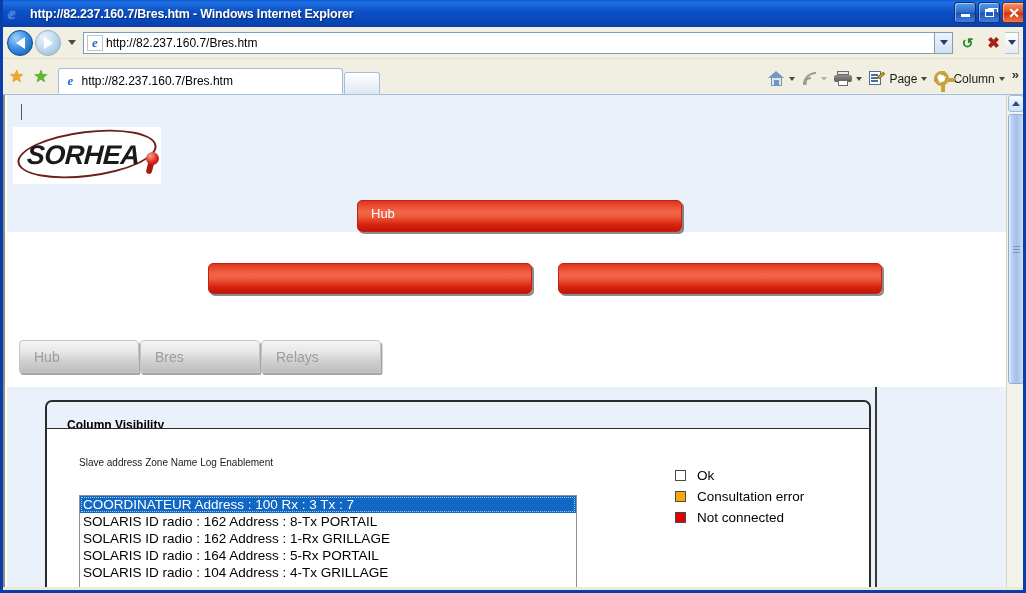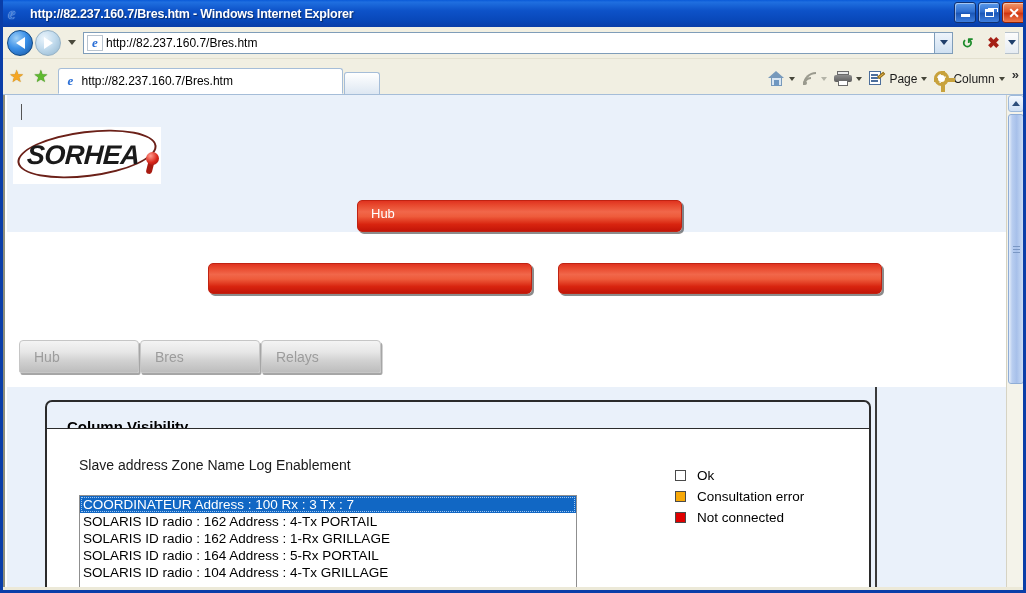--- a/index.html
+++ b/index.html
@@ -290,30 +290,30 @@
   }
   #fieldset {
     position: absolute; left: 38px; top: 13px; width: 826px; height: 200px;
     border: 2px solid #2b2b2b;
     border-radius: 7px 7px 0 0;
     border-bottom: none;
     background: #eaf1fa;
   }
   #fieldset-legend {
     position: absolute; left: 20px; top: 16px;
-    font-size: 15px; font-weight: bold; color: #000;
+    font-size: 12px; font-weight: bold; color: #000;
   }
   #fieldset-body {
     position: absolute; left: 0; top: 26px; right: 0; bottom: 0;
     background: #ffffff;
     border-top: 1px solid #2b2b2b;
   }
   #columns-label {
     position: absolute; left: 32px; top: 28px;
-    font-size: 14px; color: #1a1a1a; white-space: nowrap;
+    font-size: 10px; color: #1a1a1a; white-space: nowrap;
   }
   #listbox {
     position: absolute; left: 32px; top: 66px; width: 498px; height: 165px;
     background: #ffffff;
     border: 1px solid #8f8f8f;
     overflow: hidden;
   }
   .list-item {
     height: 17px; line-height: 17px;
     font-size: 13.5px; color: #000;
@@ -513,21 +513,21 @@
 
           <div id="fieldset">
             <div id="fieldset-legend">Column Visibility</div>
 
             <div id="fieldset-body">
 
               <div id="columns-label">Slave address Zone Name Log Enablement</div>
 
               <div id="listbox">
                 <div class="list-item selected">COORDINATEUR Address : 100 Rx : 3 Tx : 7</div>
-                <div class="list-item">SOLARIS  ID radio : 162 Address : 4-Tx  PORTAIL</div>
+                <div class="list-item">SOLARIS  ID radio : 162 Address : 8-Tx  PORTAIL</div>
                 <div class="list-item">SOLARIS  ID radio : 162 Address : 1-Rx  GRILLAGE</div>
                 <div class="list-item">SOLARIS  ID radio : 164 Address : 5-Rx  PORTAIL</div>
                 <div class="list-item">SOLARIS  ID radio : 104 Address : 4-Tx  GRILLAGE</div>
 
               </div>
 
               <div id="legend-block">
                 <div class="legend-row">
                   <div class="legend-swatch" style="background:#ffffff;"></div>
                   <div class="legend-text">Ok</div>

